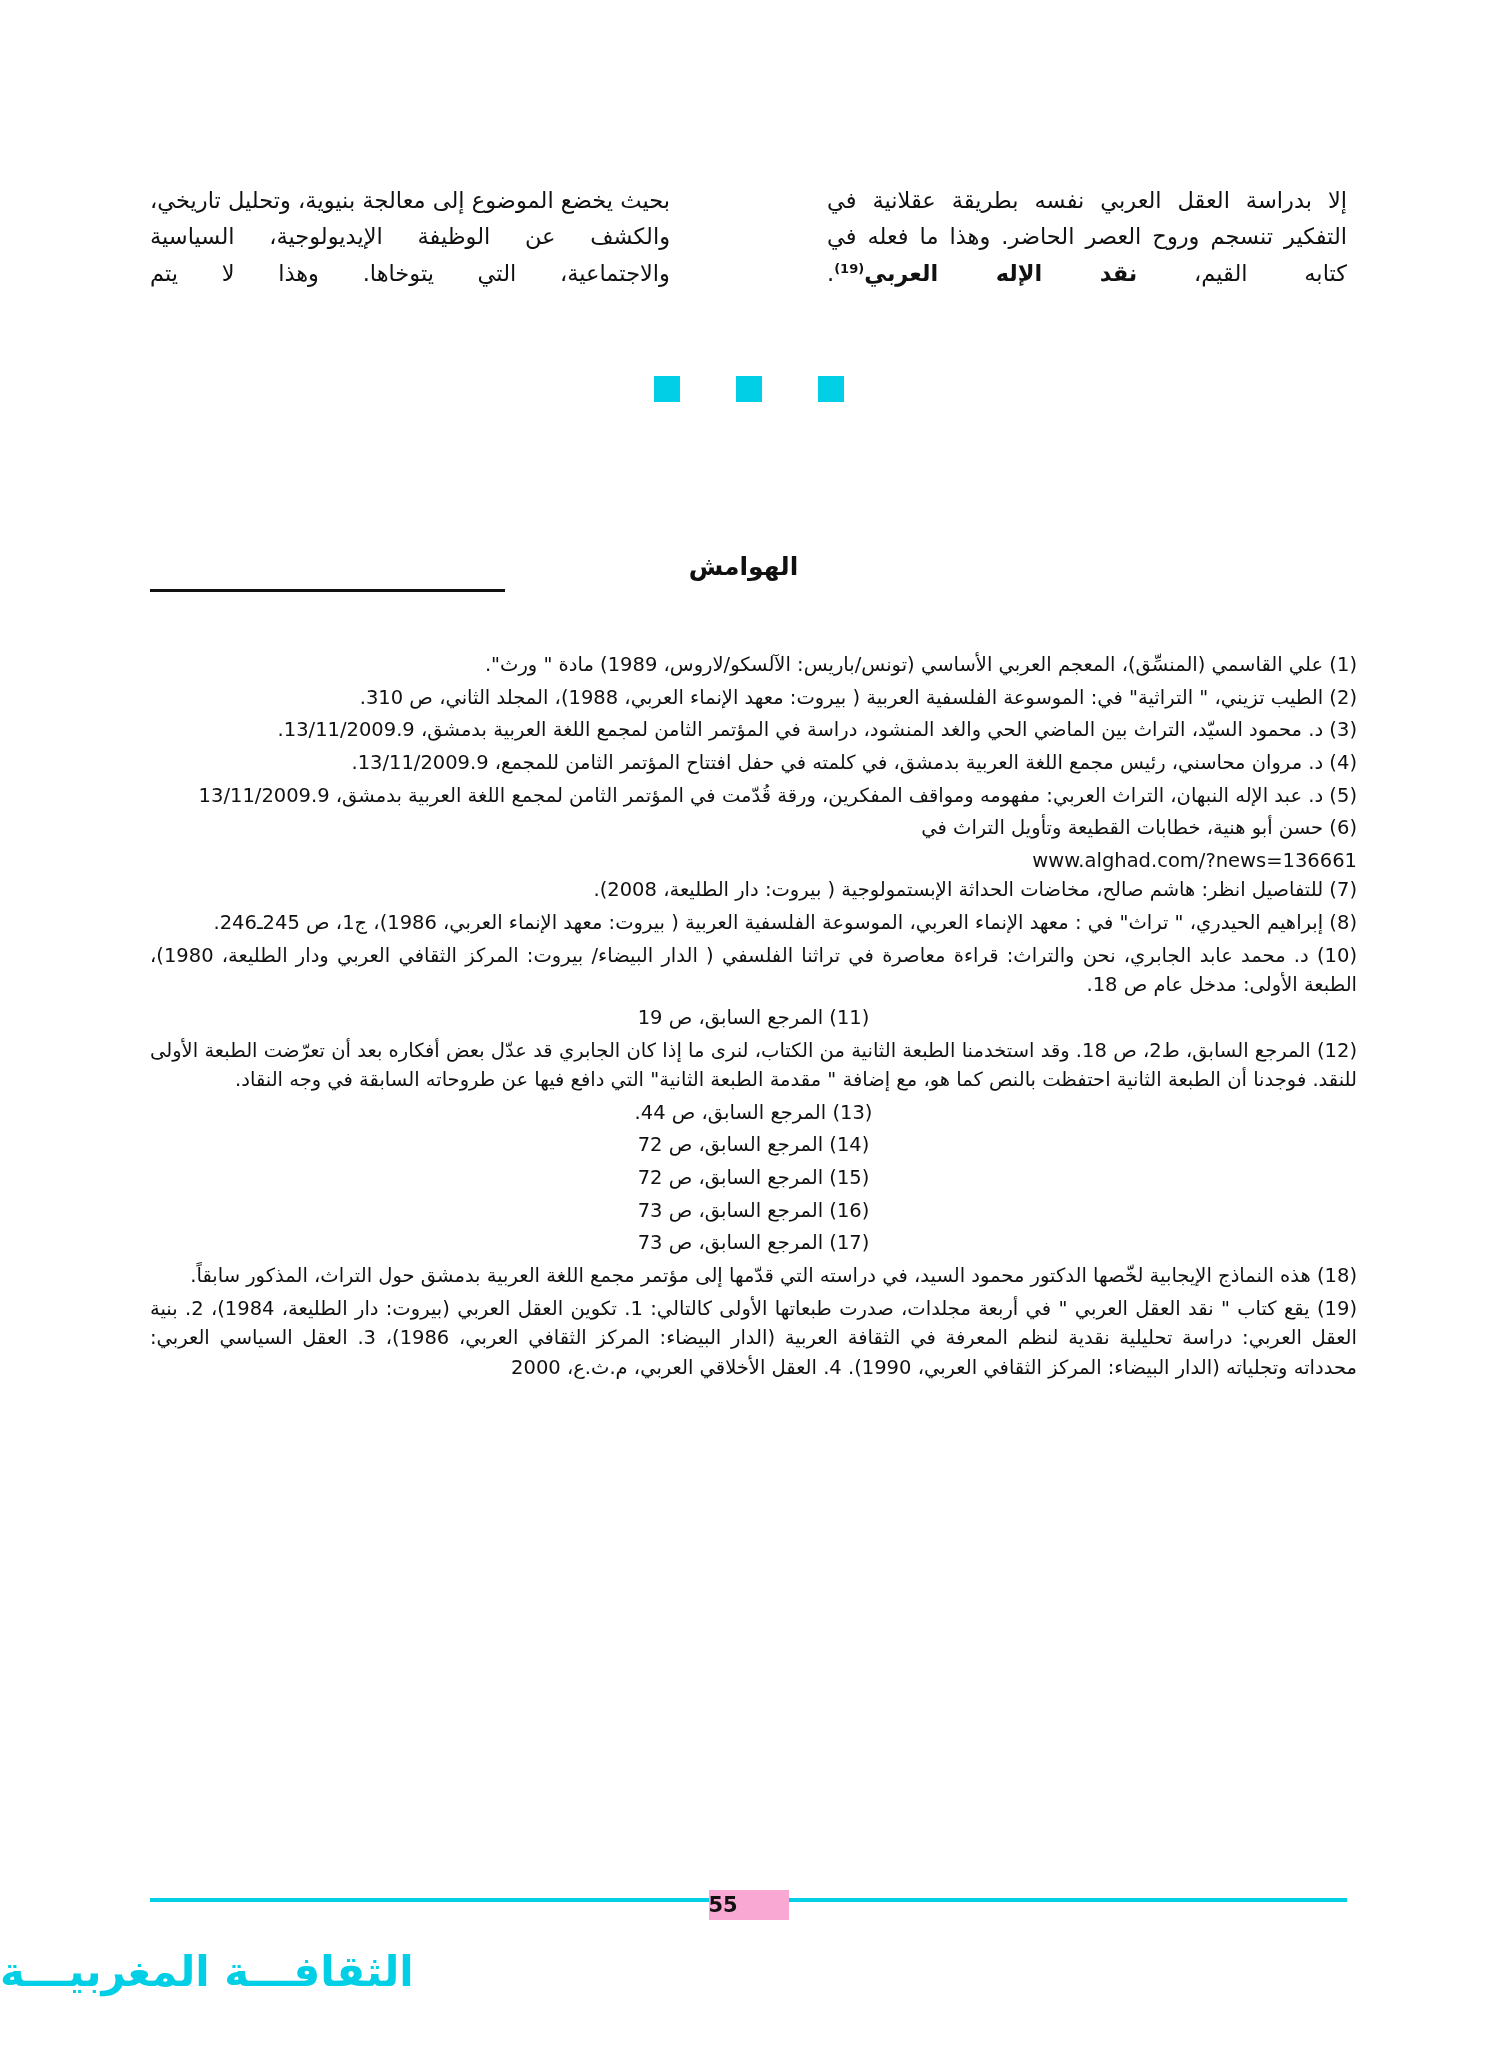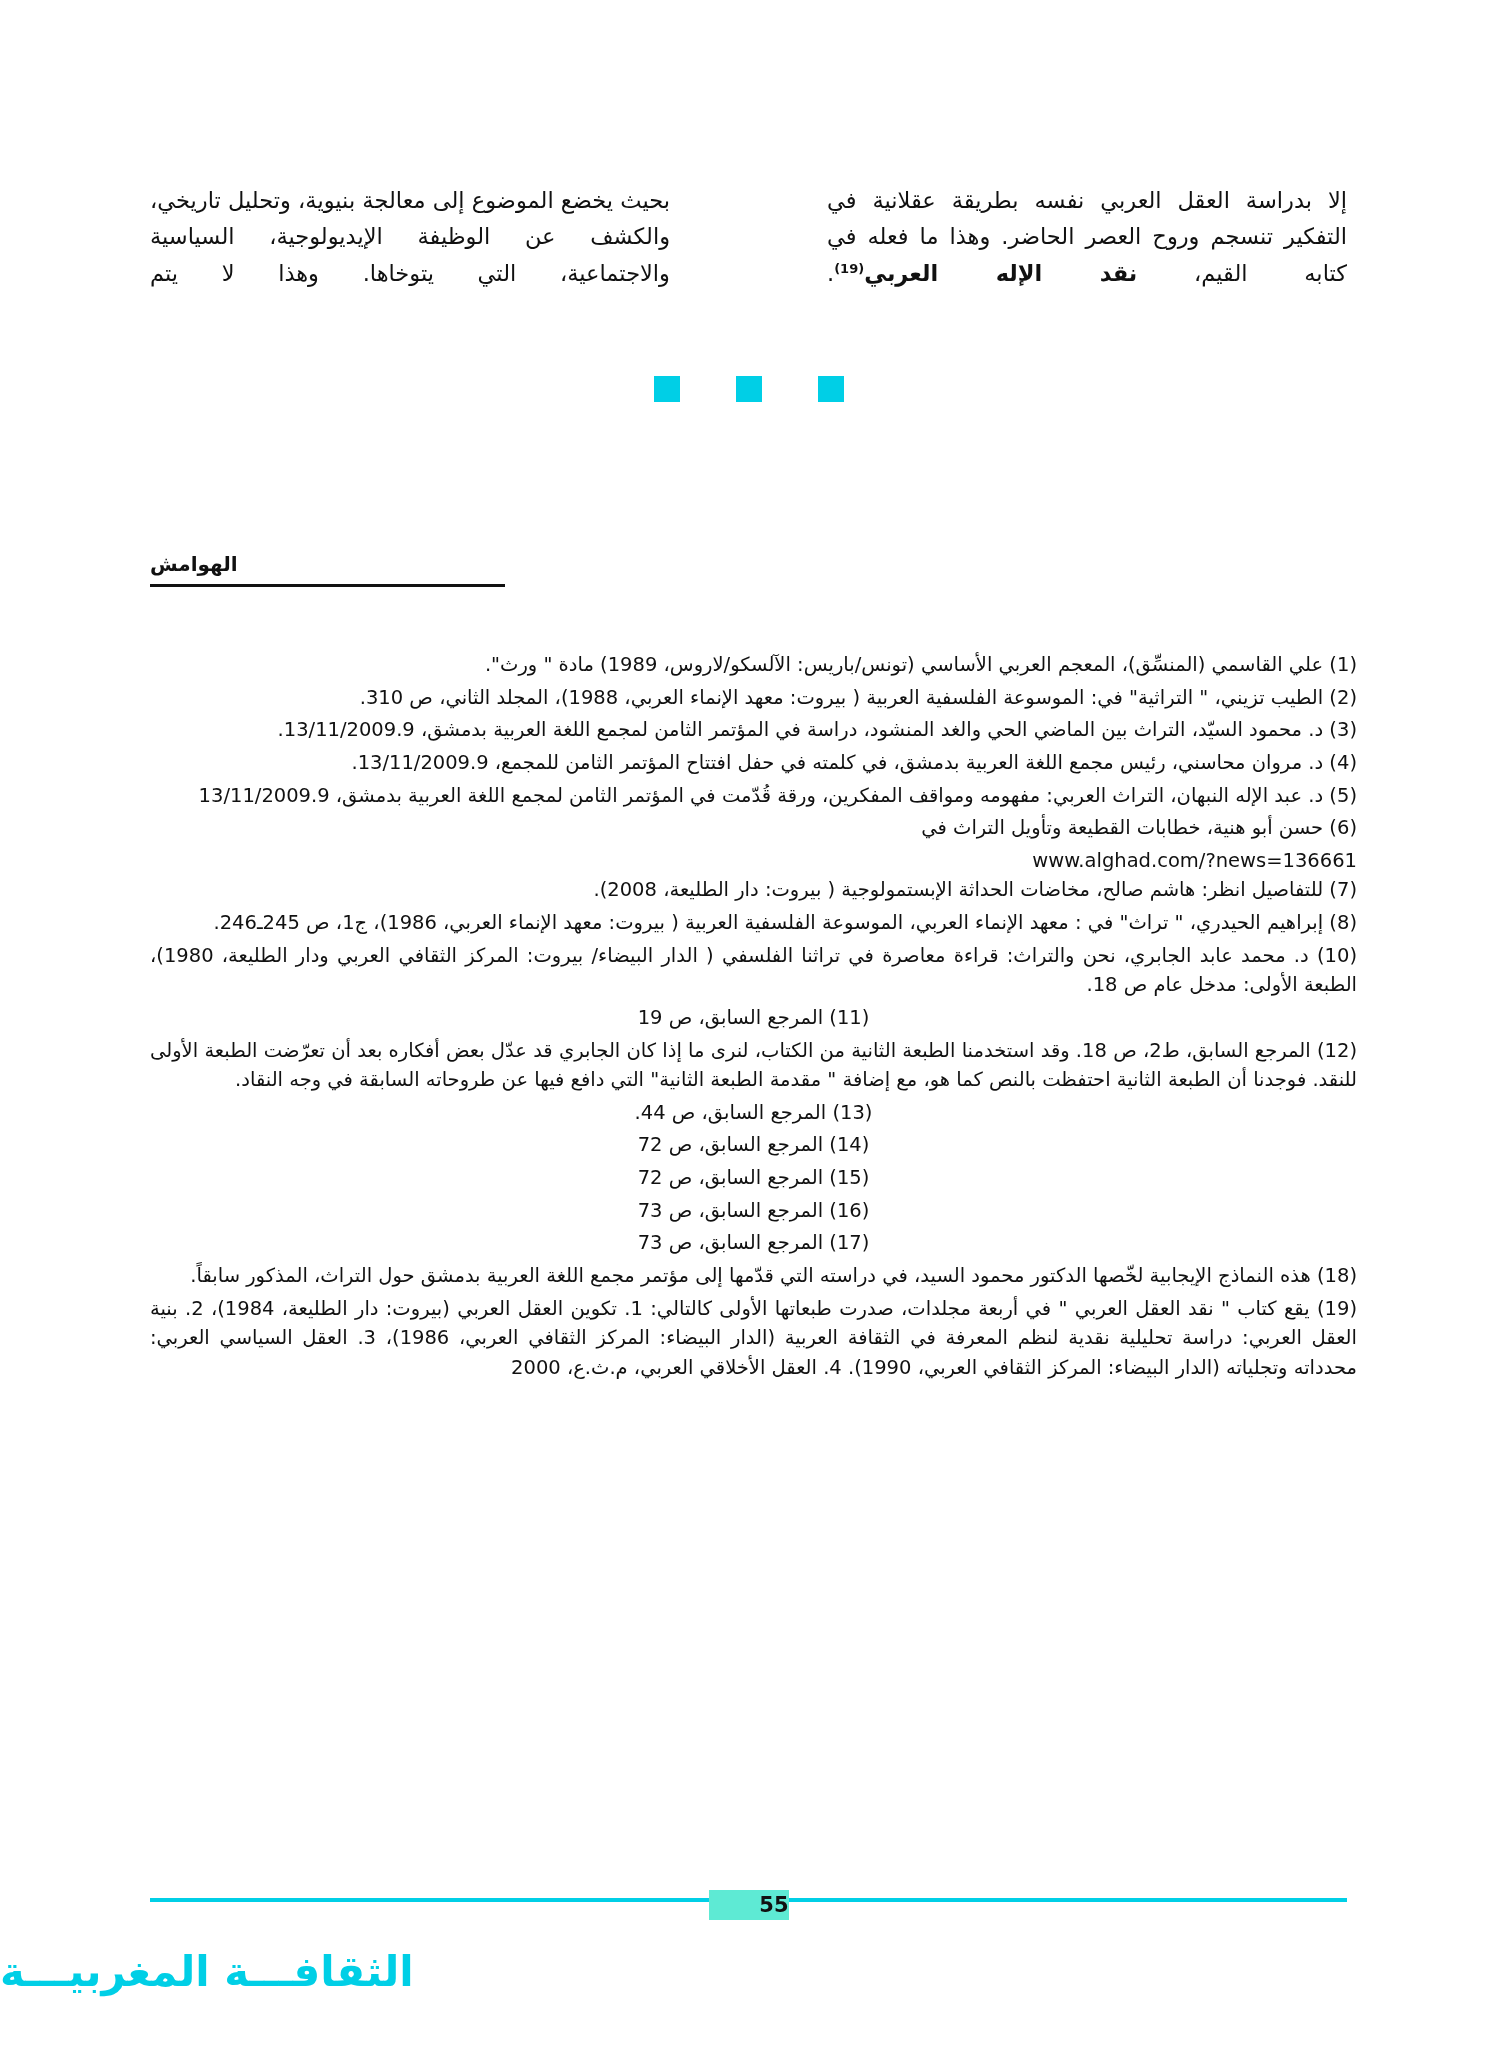--- a/index.html
+++ b/index.html
@@ -67,23 +67,23 @@
   }
 
   
   .notes-head-wrap {
     position: absolute;
     top: 552px;
     right: 150px;
     left: 150px;
   }
   .notes-title {
-    font-size: 20px;
-    font-weight: bold;
-    text-align: left;
+    font-size: 25px;
+    font-weight: bold;
+    text-align: center;
     padding: 0 10px 8px 0;
     letter-spacing: 0;
   }
   .notes-rule {
     height: 3px;
     background: #111111;
     width: 355px;
     margin-right: auto;
     margin-left: 0;
     position: relative;
@@ -119,24 +119,24 @@
     left: 150px;
     right: 150px;
     height: 4px;
     background: #00cfe6;
   }
   .page-number {
     position: absolute;
     bottom: 128px;
     left: 0;
     right: 0;
-    text-align: right;
+    text-align: left;
     font-size: 21px;
     font-weight: bold;
-    background: #5eead4;
+    background: #f9a8d4;
     width: 80px;
     margin: 0 auto;
     line-height: 30px;
   }
   .footer-logo {
     position: absolute;
     bottom: 52px;
     left: 0;
     right: 4px;
     text-align: left;

